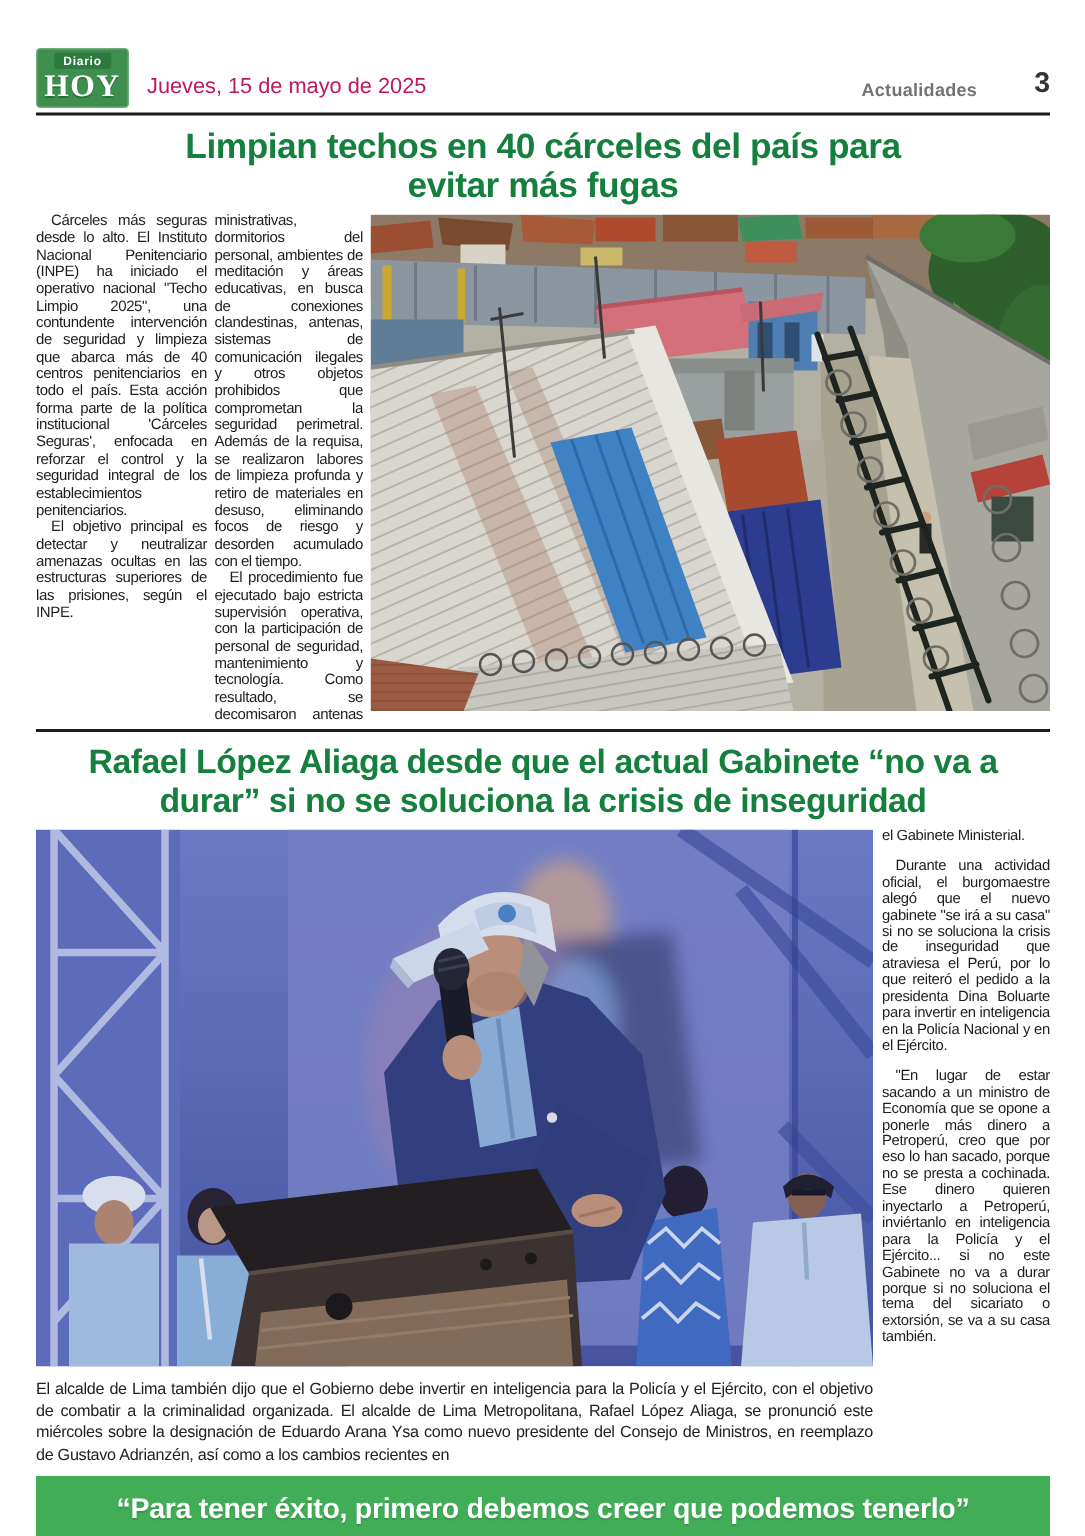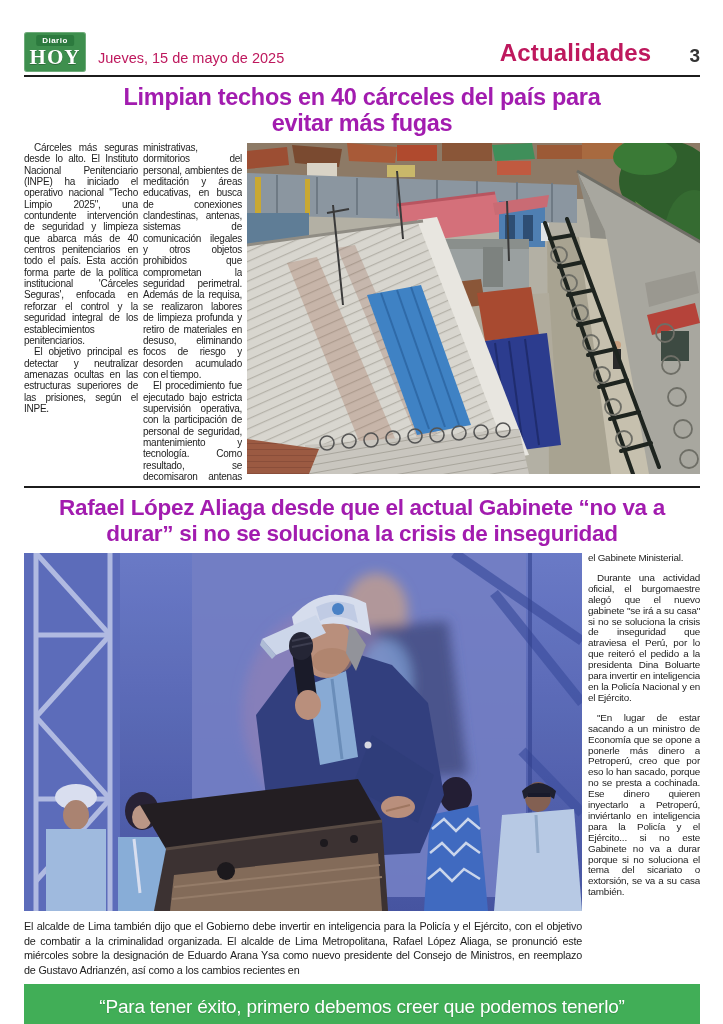--- a/index.html
+++ b/index.html
@@ -31,27 +31,27 @@
     background:var(--brand_green_dark);padding:1px 6px;border-radius:2px;
     position:absolute;top:3px;left:50%;transform:translateX(-50%);
   }
   .logo .hoy{
     font-family:"Liberation Serif","DejaVu Serif",serif;
     font-weight:bold;color:#fff;font-size:21px;line-height:1;
     letter-spacing:1px;margin-bottom:4px;text-shadow:0 1px 0 rgba(0,0,0,.25);
   }
   .header .date{font-size:14.5px;color:#be185d;padding-bottom:6px;}
   .header .spacer{flex:1;}
-  .header .section{font-size:24px;font-weight:bold;color:#be185d;padding-bottom:5px;letter-spacing:.2px;}
+  .header .section{font-size:12px;font-weight:bold;color:#737373;padding-bottom:5px;letter-spacing:.2px;}
   .header .pageno{font-size:19px;font-weight:bold;color:#333;padding-bottom:5px;margin-left:26px;}
   .header-rule{border:none;border-top:2.5px solid #1c1c1c;margin-top:3px;}
 
   
   .headline{
-    text-align:center;font-weight:bold;color:#a21caf;
+    text-align:center;font-weight:bold;color:#15803d;
     font-size:23.5px;line-height:26px;letter-spacing:-.3px;
     margin:7px auto 6px auto;
   }
   .headline.h1{max-width:500px;}
   .headline.h2{max-width:620px;font-size:22.5px;}
 
   
   .article1{display:grid;grid-template-columns:114px 99px 1fr;column-gap:5px;height:338px;}
   .newscol{overflow:hidden;text-align:justify;}
   .newscol p{
@@ -79,21 +79,21 @@
   }
   .a2-col p + p{margin-top:9px;}
   .a2-col p.cont{text-indent:0;}
 
   
   .banner{
     margin-top:7px;height:45px;background:var(--banner_green);
     display:flex;align-items:center;justify-content:center;
   }
   .banner .quote{
-    color:#fff;font-weight:normal;font-size:19px;letter-spacing:-.2px;
+    color:#fff;font-weight:bold;font-size:19px;letter-spacing:-.2px;
     text-shadow:0 1px 1px rgba(0,0,0,.15);
   }
 </style>
 </head>
 <body>
 
 <div class="page">
 
   <div class="header">
     <div class="logo">

